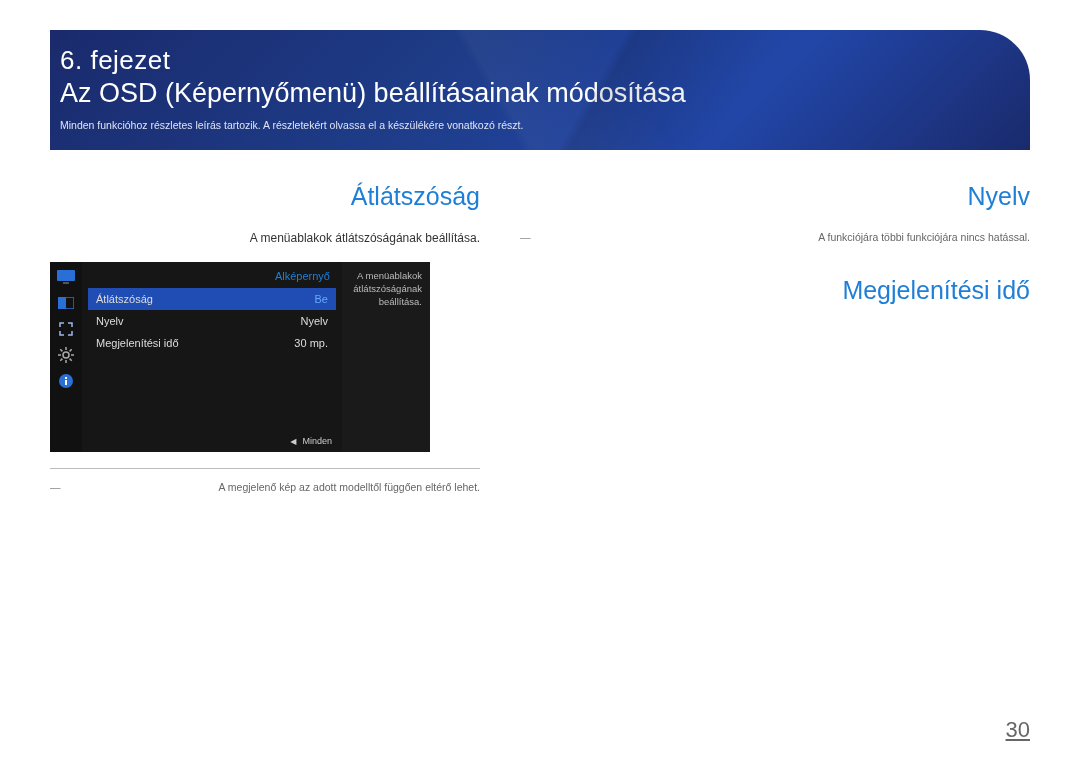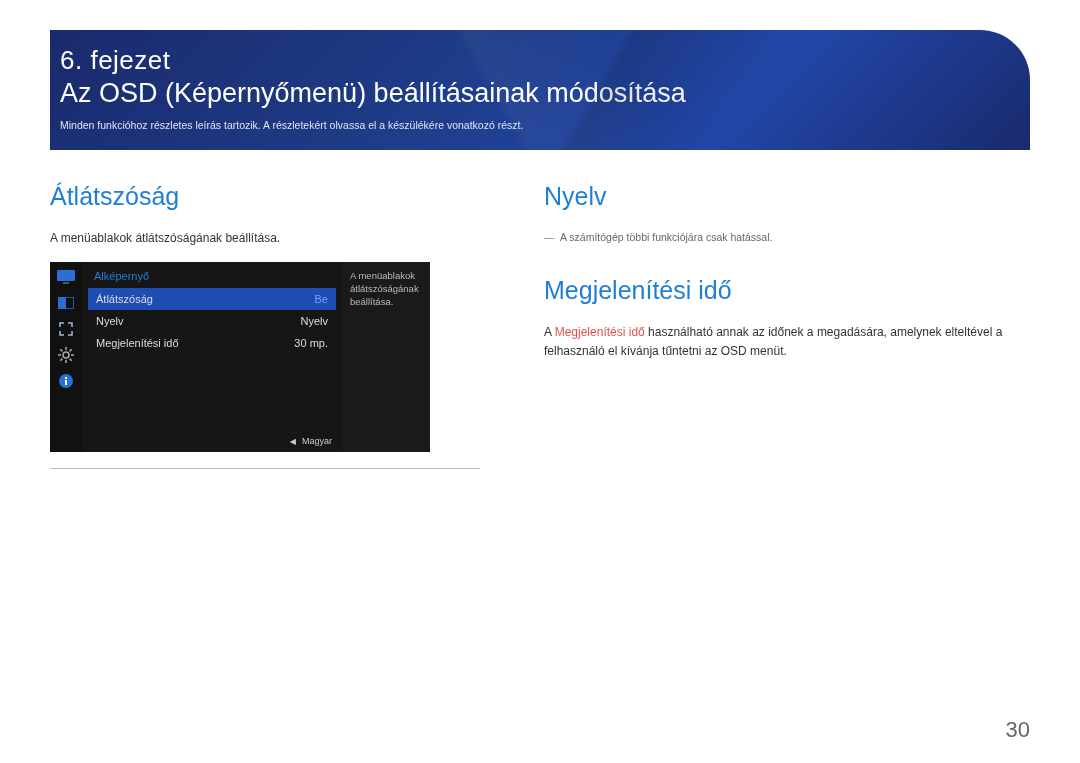--- a/index.html
+++ b/index.html
@@ -22,21 +22,21 @@
     background:
       linear-gradient(60deg, rgba(255,255,255,0) 45%, rgba(255,255,255,0.04) 46%, rgba(255,255,255,0) 60%),
       linear-gradient(120deg, rgba(0,0,0,0) 55%, rgba(0,0,0,0.12) 56%, rgba(0,0,0,0) 70%);
     pointer-events:none;
   }
   .banner .chapter { font-size: 26px; font-weight: 400; letter-spacing: 0.5px; }
   .banner .title   { font-size: 27px; font-weight: 400; margin-top: 2px; }
   .banner .sub     { font-size: 10.5px; margin-top: 10px; color: #dfe4f5; }
 
   
-  .cols { display: flex; margin-top: 32px; gap: 64px; }
+  .cols { display: flex; margin-top: 32px; gap: 40px; text-align: right; }
   .col-left  { width: 430px; }
   .col-right { flex: 1; }
 
   h2.section { color: #1f7fd6; font-size: 25px; font-weight: 400; margin-bottom: 18px; }
   .body-text { font-size: 12px; line-height: 1.6; color: #333; }
   .body-text .accent { color: #d9534f; }
 
   .footnote-list { margin-top: 6px; }
   .footnote { font-size: 10.5px; color: #666; line-height: 1.6; position: relative; padding-left: 16px; margin-top: 2px;}
   .footnote::before { content: "―"; position: absolute; left: 0; top: 0; color:#888;}
@@ -56,21 +56,21 @@
   .osd-row { display:flex; justify-content:space-between; padding:5px 8px; font-size:11px; color:#ddd; }
   .osd-row.sel { background:#1f4db3; }
   .osd-row.sel span:last-child { color:#69a7ff;}
   .osd-side { width:88px; background:#1a1a1a; color:#bbb; font-size:9.5px; line-height:1.35; padding:8px;}
   .osd-footer { position:absolute; right:10px; bottom:6px; color:#ccc; font-size:9px; display:flex; align-items:center; gap:6px;}
   .osd-footer .tri { font-size:8px; color:#ccc;}
 
   .spacer-30 { height: 30px; }
 
   
-  .page-num { position: absolute; right: 50px; bottom: 20px; font-size: 22px; color: #666; }
+  .page-num { position: absolute; right: 50px; bottom: 20px; font-size: 22px; color: #666; text-decoration: underline; }
 </style>
 </head>
 <body>
 
 <div class="page">
 
   <div class="banner">
     <div class="chapter">6. fejezet</div>
     <div class="title">Az OSD (Képernyőmenü) beállításainak módosítása</div>
     <div class="sub">Minden funkcióhoz részletes leírás tartozik. A részletekért olvassa el a készülékére vonatkozó részt.</div>
@@ -133,39 +133,37 @@
           <div class="osd-row">
             <span>Nyelv</span>
             <span>Nyelv</span>
           </div>
           <div class="osd-row">
             <span>Megjelenítési idő</span>
             <span>30 mp.</span>
           </div>
           <div class="osd-footer">
             <span class="tri">◀</span>
-            <span>Magyar</span>
+            <span>Minden</span>
           </div>
         </div>
         <div class="osd-side">A menüablakok átlátszóságának beállítása.</div>
       </div>
 
       <hr class="thin">
+      <div class="footnote">A megjelenő kép az adott modelltől függően eltérő lehet.</div>
     </div>
 
     <div class="col-right">
       <h2 class="section">Nyelv</h2>
       <div class="footnote-list">
-        <div class="footnote">A számítógép többi funkciójára csak hatással.</div>
+        <div class="footnote">A funkciójára többi funkciójára nincs hatással.</div>
       </div>
 
       <div class="spacer-30"></div>
 
       <h2 class="section">Megjelenítési idő</h2>
-      <p class="body-text" style="margin-top:8px;">
-        <span>A </span><span class="accent">Megjelenítési idő</span><span> használható annak az időnek a megadására, amelynek elteltével a felhasználó el kívánja tűntetni az OSD menüt.</span>
-      </p>
     </div>
 
   </div>
 
   <div class="page-num">30</div>
 </div>
 
 </body></html>

